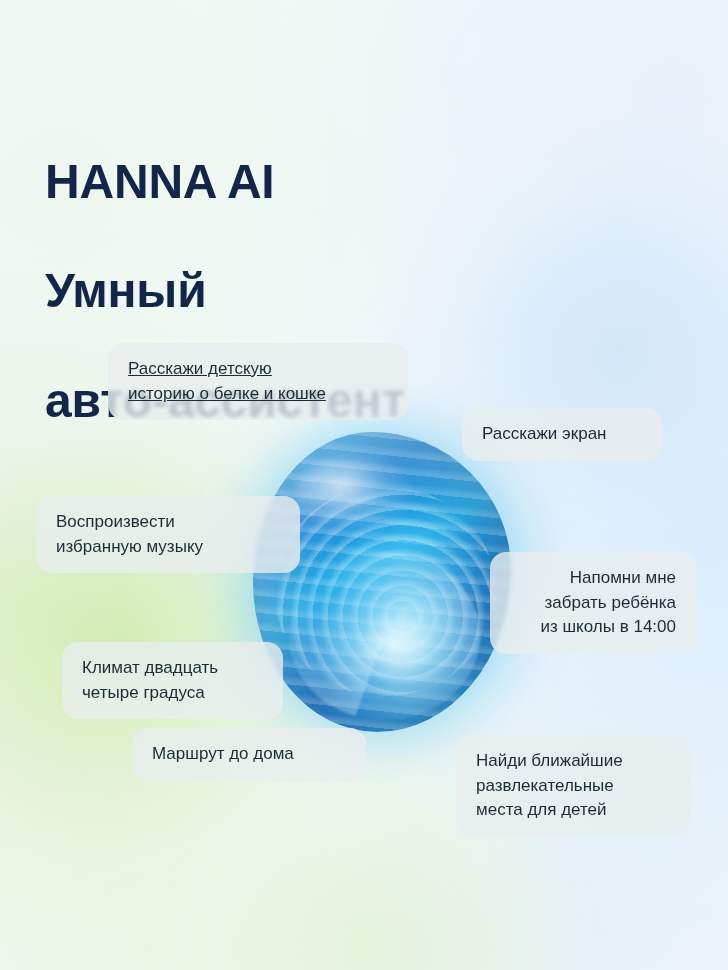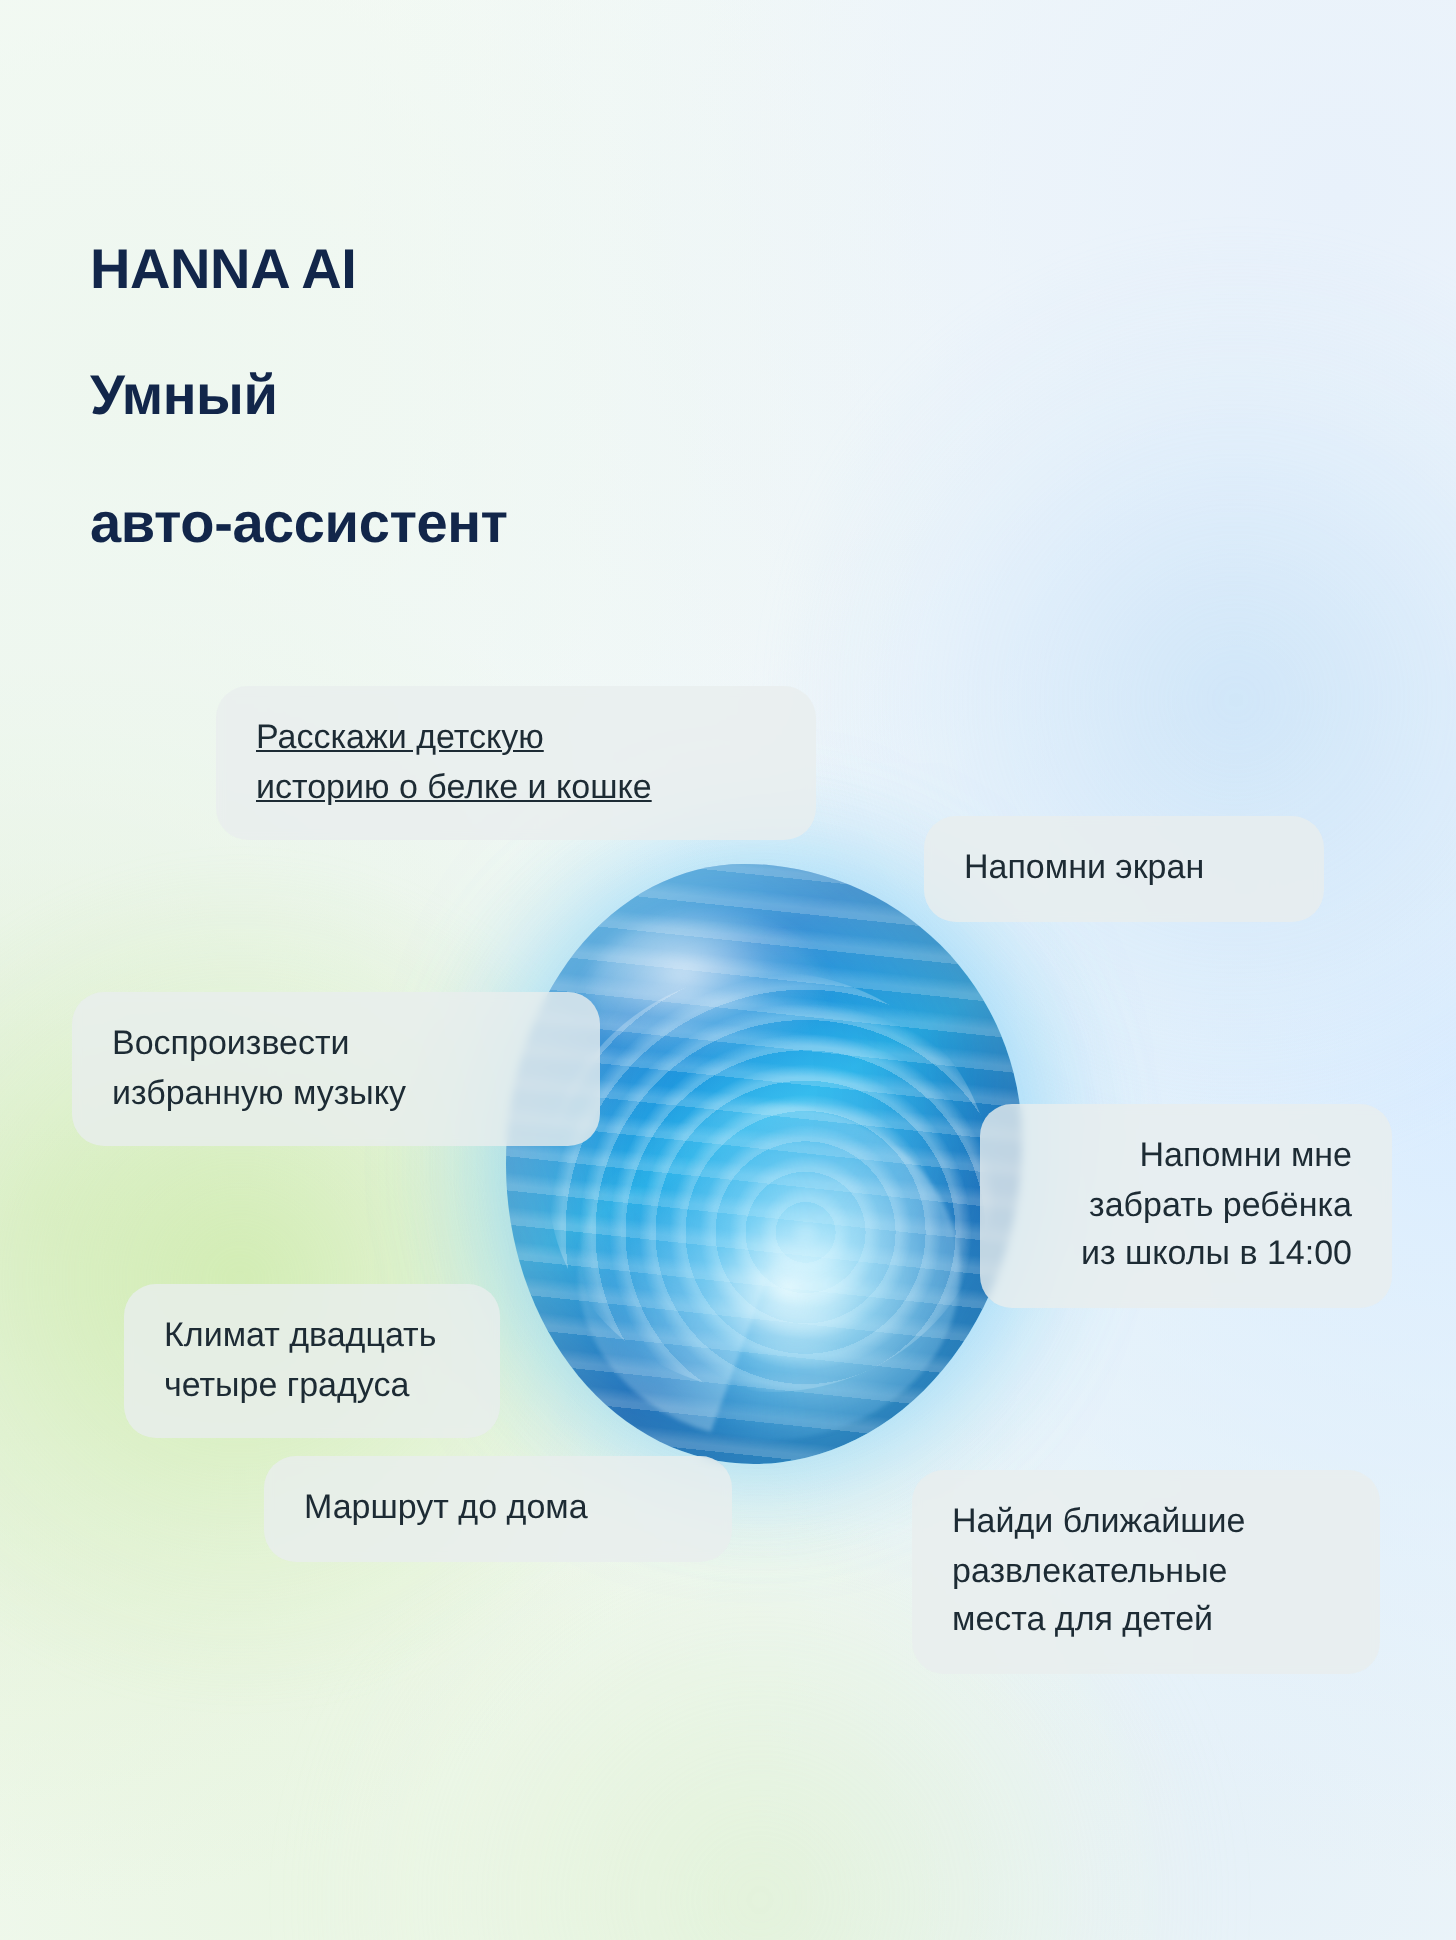--- a/index.html
+++ b/index.html
@@ -63,21 +63,21 @@
     filter: blur(10px);
     pointer-events: none;
   }
 
   .headline {
     position: absolute;
     left: 45px;
     top: 68px;
     width: 640px;
     color: #12264a;
-    font-size: 28px;
+    font-size: 48px;
     line-height: 1.14;
     font-weight: 700;
     letter-spacing: -0.2px;
     white-space: pre-line;
   }
   .headline .line1 { display: block; }
   .headline .line2 { display: block; }
   .headline .line3 { display: block; }
 
   
@@ -182,21 +182,21 @@
     line-height: 1.45;
     backdrop-filter: blur(2px);
     white-space: pre-line;
     box-sizing: border-box;
   }
 
   .b-story    { left: 108px; top: 343px; width: 300px; text-decoration: underline; }
   .b-screen   { left: 462px; top: 408px; width: 200px; }
   .b-music    { left: 36px;  top: 496px; width: 264px; }
   .b-remind   { left: 490px; top: 552px; width: 206px; text-align: right; }
-  .b-climate  { left: 62px;  top: 642px; width: 188px; }
+  .b-climate  { left: 62px;  top: 642px; width: 221px; }
   .b-route    { left: 132px; top: 728px; width: 234px; }
   .b-places   { left: 456px; top: 735px; width: 234px; }
 </style>
 </head>
 <body>
 
 <div class="poster">
 
   <div class="bloom-green"></div>
   <div class="bloom-blue"></div>
@@ -211,21 +211,21 @@
   <div class="orb-wrap">
     <div class="orb-glow"></div>
     <div class="orb">
       <div class="orb-swirl"></div>
       <div class="orb-highlight"></div>
     </div>
   </div>
 
   <div class="bubble b-story">Расскажи детскую
 историю о белке и кошке</div>
-  <div class="bubble b-screen">Напомни экран</div>
+  <div class="bubble b-screen">Расскажи экран</div>
   <div class="bubble b-music">Воспроизвести
 избранную музыку</div>
   <div class="bubble b-remind">Напомни мне
 забрать ребёнка
 из школы в 14:00</div>
   <div class="bubble b-climate">Климат двадцать
 четыре градуса</div>
   <div class="bubble b-route">Маршрут до дома</div>
   <div class="bubble b-places">Найди ближайшие
 развлекательные

